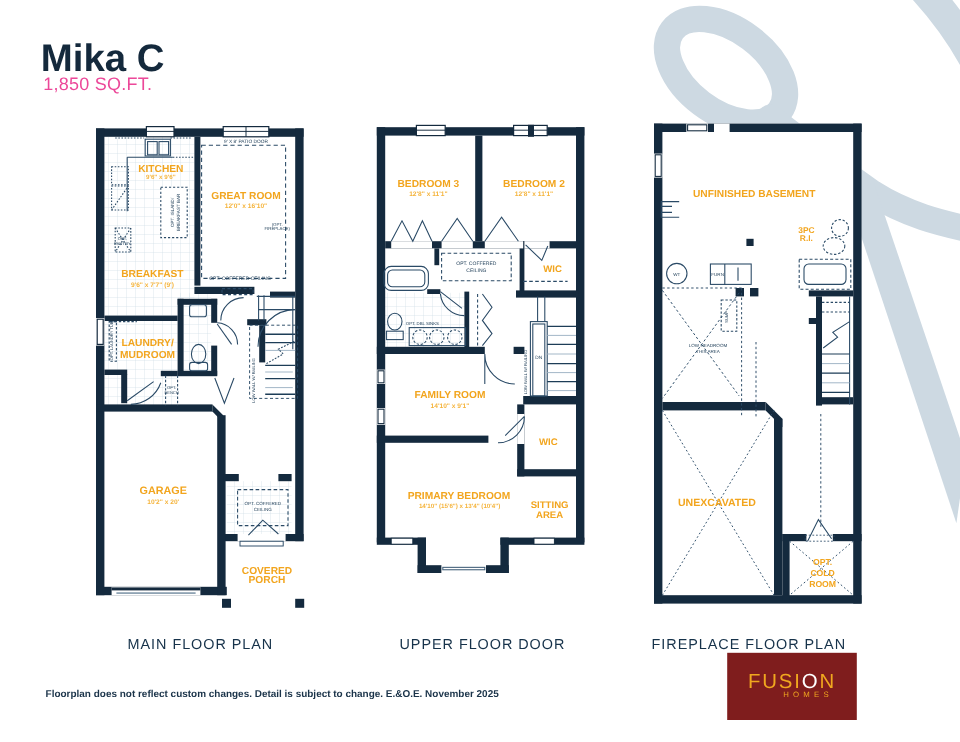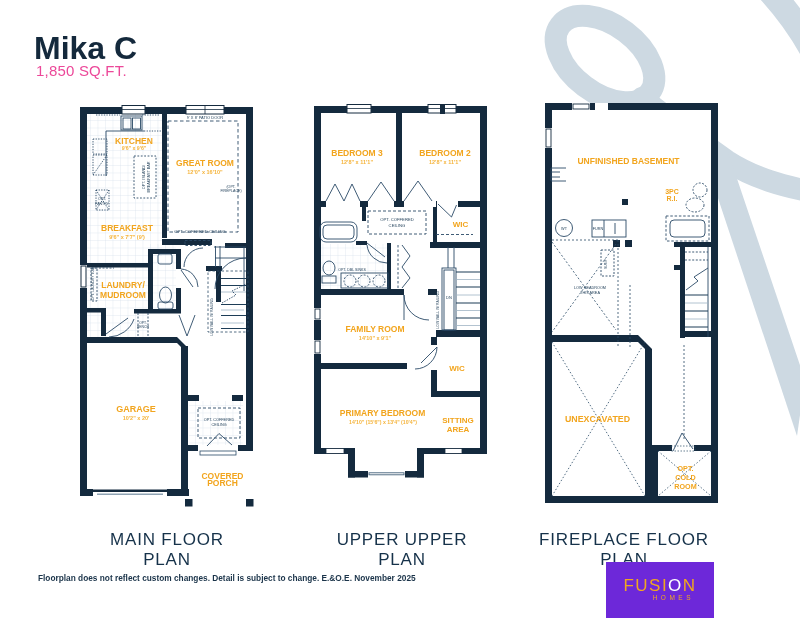--- a/index.html
+++ b/index.html
@@ -2,21 +2,21 @@
 <html><head>
 <meta charset="utf-8">
 <style>
 html,body{margin:0;padding:0;}
 body{width:800px;height:618px;position:relative;overflow:hidden;background:#ffffff;font-family:"Liberation Sans",sans-serif;}
 .abs{position:absolute;}
 svg text{font-family:"Liberation Sans",sans-serif;}
 .rl{fill:#f2a51e;font-weight:bold;text-anchor:middle;}
 .dim{fill:#f5b43c;font-weight:bold;text-anchor:middle;}
 .tn{fill:#27455e;text-anchor:middle;}
-.cap{position:absolute;color:#16324a;font-size:17px;letter-spacing:0.8px;text-align:center;}
+.cap{position:absolute;color:#16324a;font-size:12px;letter-spacing:0.8px;text-align:center;}
 </style>
 </head>
 <body>
 
 <svg class="abs" style="left:0;top:0" width="800" height="618" viewBox="0 0 800 618">
 <g fill="none" stroke="#cdd9e2">
 <ellipse cx="605" cy="59" rx="56" ry="34" transform="rotate(37 605 59)" stroke-width="22"></ellipse>
 <path d="M 642,98 C 672,122 702,143 727,161 C 755,179 784,186 812,192" stroke-width="22" stroke-linecap="round"></path>
 <path d="M 763,-16 C 786,8 800,28 812,50" stroke-width="25"></path>
 </g>
@@ -445,21 +445,21 @@
 <text x="685.5" y="489" class="rl" font-size="7.2">ROOM</text>
 
 <text x="564" y="230" class="tn" font-size="3.8">WT</text>
 <text x="598" y="230" class="tn" font-size="3.8">FURN</text>
 <text x="607" y="264" class="tn" font-size="3.4" transform="rotate(-90 607 264)">SUMP</text>
 <text x="590" y="289" class="tn" font-size="3.8">LOW HEADROOM</text>
 <text x="590" y="294" class="tn" font-size="3.8">THIS AREA</text>
 </svg>
 
 <div class="cap" style="left:97px;top:530px;width:140px;">MAIN FLOOR PLAN</div>
-<div class="cap" style="left:332px;top:530px;width:140px;">UPPER UPPER PLAN</div>
+<div class="cap" style="left:332px;top:530px;width:140px;">UPPER FLOOR DOOR</div>
 <div class="cap" style="left:524px;top:530px;width:200px;">FIREPLACE FLOOR PLAN</div>
 
 <div class="abs" style="left:38px;top:573px;font-size:8.3px;color:#1a3349;font-weight:bold;">Floorplan does not reflect custom changes. Detail is subject to change. E.&amp;O.E. November 2025</div>
 
-<div class="abs" style="left:606px;top:562px;width:108px;height:56px;background:#6d28d9;">
+<div class="abs" style="left:606px;top:544px;width:108px;height:56px;background:#7f1d1d;">
 <div style="position:absolute;left:0;top:14px;width:100%;text-align:center;font-size:17px;letter-spacing:1.5px;color:#f0a71f;">FUSI<span style="color:#ffffff;">O</span>N</div>
 <div style="position:absolute;right:20px;top:32px;font-size:6.5px;letter-spacing:3.5px;color:#f0a71f;">HOMES</div>
 </div>
 
 </body></html>

